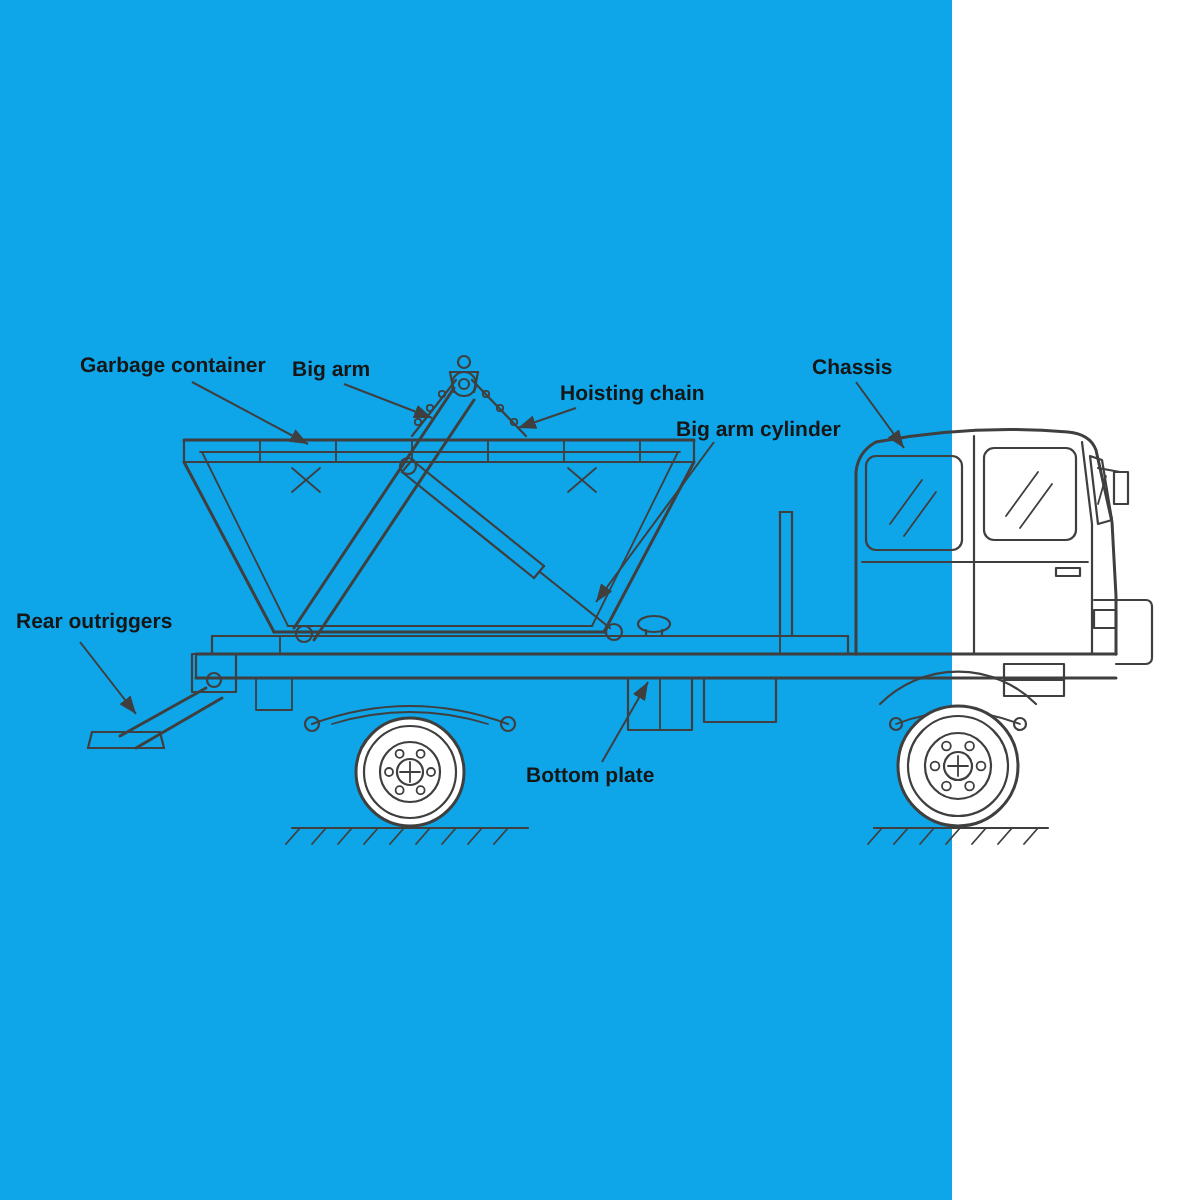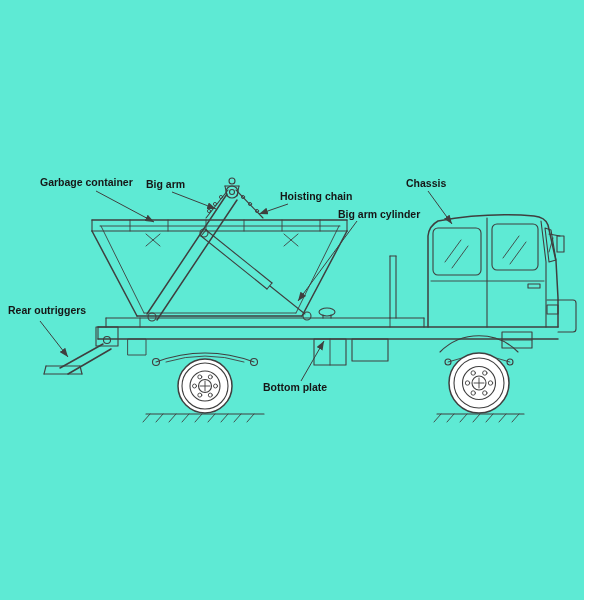--- a/index.html
+++ b/index.html
@@ -1,17 +1,17 @@
 <!DOCTYPE html>
 <html><head>
 <meta charset="utf-8">
 <style>
   html,body{margin:0;padding:0;background:#ffffff;}
   body{width:600px;height:600px;overflow:hidden;font-family:"Liberation Sans",sans-serif;}
-  .stage{position:relative;width:584px;height:600px;background:#5eead4;}
+  .stage{position:relative;width:476px;height:600px;background:#0ea5e9;}
   svg{display:block;}
   .ln{stroke:#3f3f3f;stroke-width:1.1;fill:none;stroke-linecap:round;stroke-linejoin:round;}
   .thick{stroke-width:1.5;}
   .thin{stroke-width:0.9;}
   .wfill{fill:#ffffff;}
   .leader{stroke:#3f3f3f;stroke-width:1;fill:none;}
   text.lbl{font-family:"Liberation Sans",sans-serif;font-size:10.5px;font-weight:700;fill:#161616;stroke:none;}
 </style>
 </head>
 <body>

